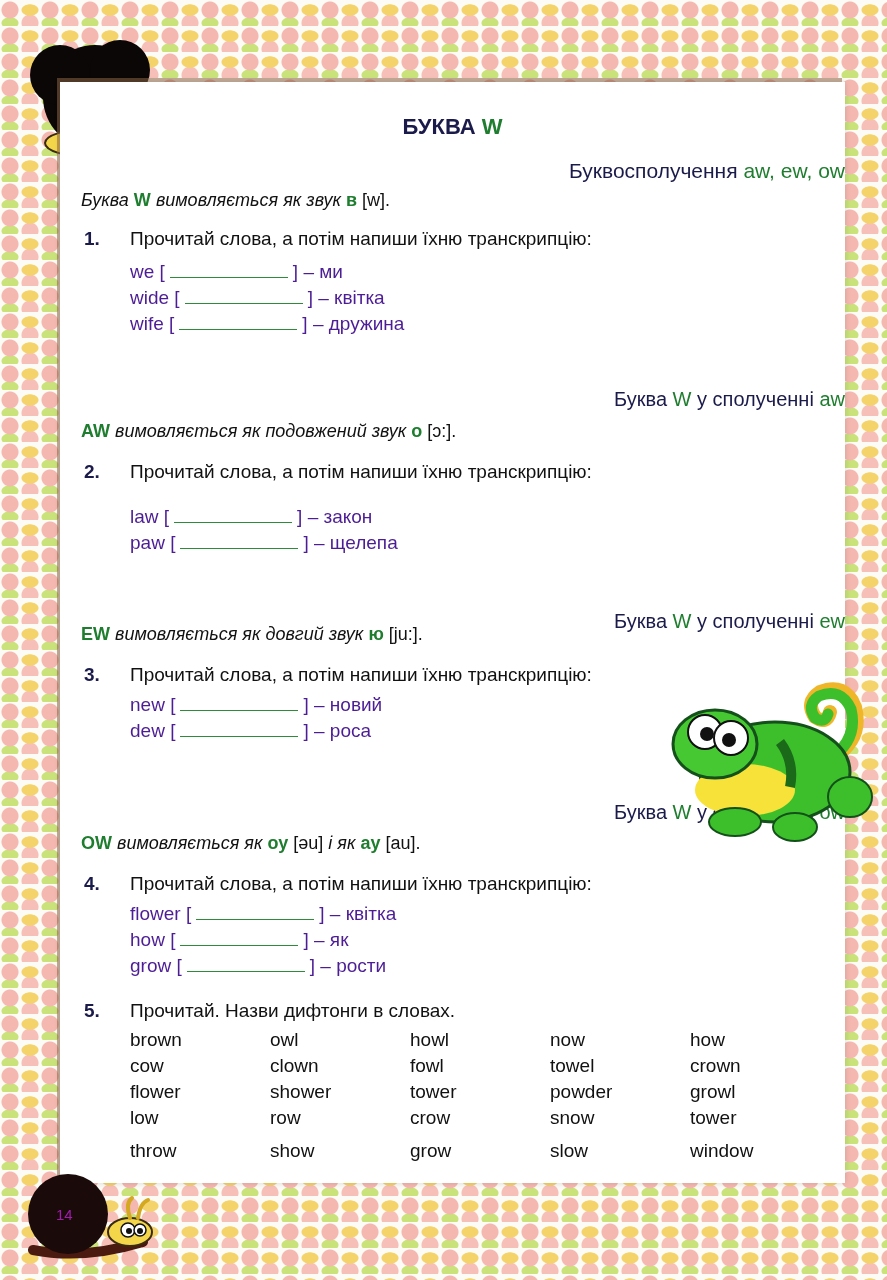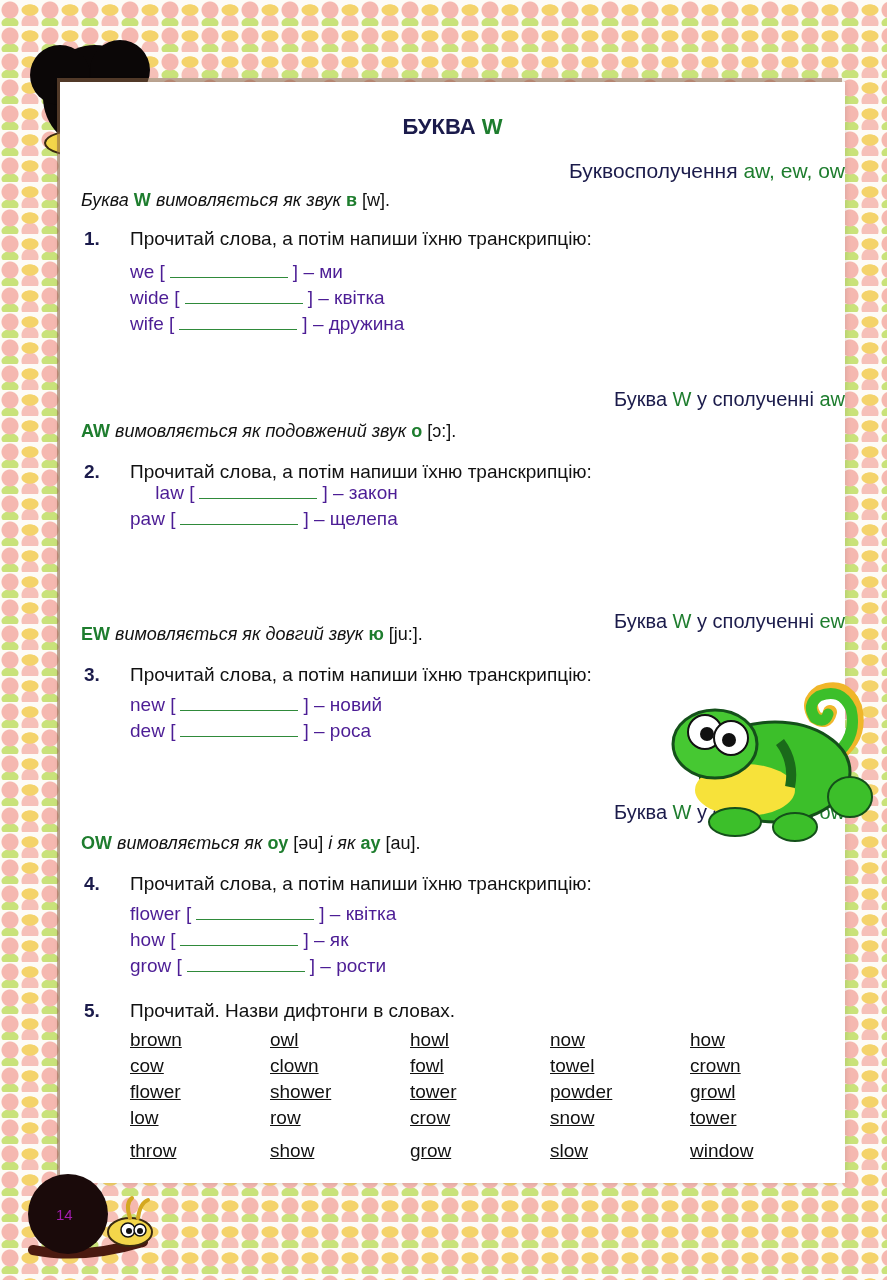--- a/index.html
+++ b/index.html
@@ -27,21 +27,21 @@
       font-weight: normal; font-size: 21px; }
     .rule { position: absolute; left: 21px; font-size: 18px; color: #111; }
     .rule i { font-style: italic; }
     .rule b { font-weight: bold; }
     .ex { position: absolute; left: 24px; font-size: 19px; color: #111; }
     .ex .num { display: inline-block; width: 46px; font-weight: bold; color: #1b1b4b; }
     .words { position: absolute; left: 70px; font-size: 19px; color: #4c1d95; line-height: 26px; }
     .blank { display: inline-block; width: 118px; border-bottom: 1.5px solid #2f8a3a;
       height: 14px; margin: 0 5px; vertical-align: baseline; }
     .grid { position: absolute; left: 70px; top: 945px; display: grid;
-      grid-template-columns: repeat(5, 140px); row-gap: 0; font-size: 19px; color: #111; text-decoration: underline; }
+      grid-template-columns: repeat(5, 140px); row-gap: 0; font-size: 19px; color: #111; }
     .grid span { height: 26px; line-height: 26px; }
     .grid span.last { height: 34px; line-height: 40px; }
     .hedgehog { position: absolute; left: 20px; top: 35px; width: 180px; height: 130px; }
     .chameleon { position: absolute; left: 665px; top: 672px; width: 215px; height: 175px; }
     .snail { position: absolute; left: 18px; top: 1170px; width: 135px; height: 90px; }
     .pagenum { position: absolute; left: 56px; top: 1206px; color: #a21caf; font-size: 15px; }
   </style>
 </head>
 <body>
 
@@ -98,21 +98,21 @@
   <div class="rule" style="top:339px;">
     <b class="green">AW</b>
     <i>вимовляється як подовжений звук</i>
     <b class="green">о</b>
     <span>[ɔ:].</span>
   </div>
 
   <div class="ex" style="top:379px;">
     <span class="num">2.</span><span>Прочитай слова, а потім напиши їхню транскрипцію:</span>
   </div>
-  <div class="words" style="top:398px;text-align:right;">
+  <div class="words" style="top:422px;">
     <div><span>law</span> <span>[</span><span class="blank"></span><span>]</span> <span>–</span> <span>закон</span></div>
     <div><span>paw</span> <span>[</span><span class="blank"></span><span>]</span> <span>–</span> <span>щелепа</span></div>
   </div>
 
   <div class="h-sub navy" style="top:516px; font-size:20px;">
     <span>Буква</span>
     <span class="green">W</span>
     <span>у сполученні</span>
     <span class="green">ew</span>
   </div>

